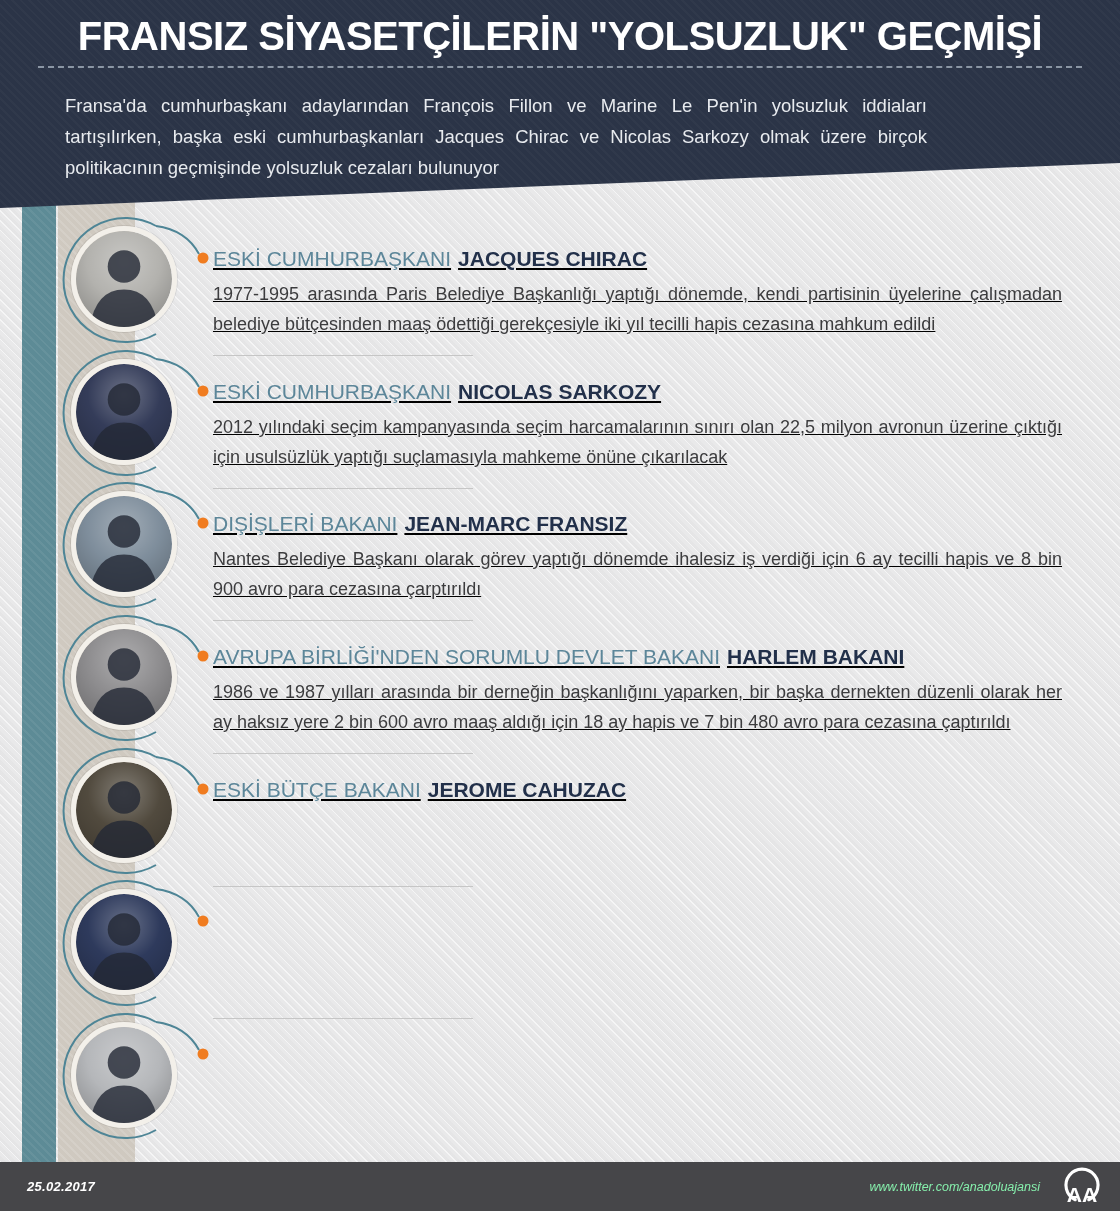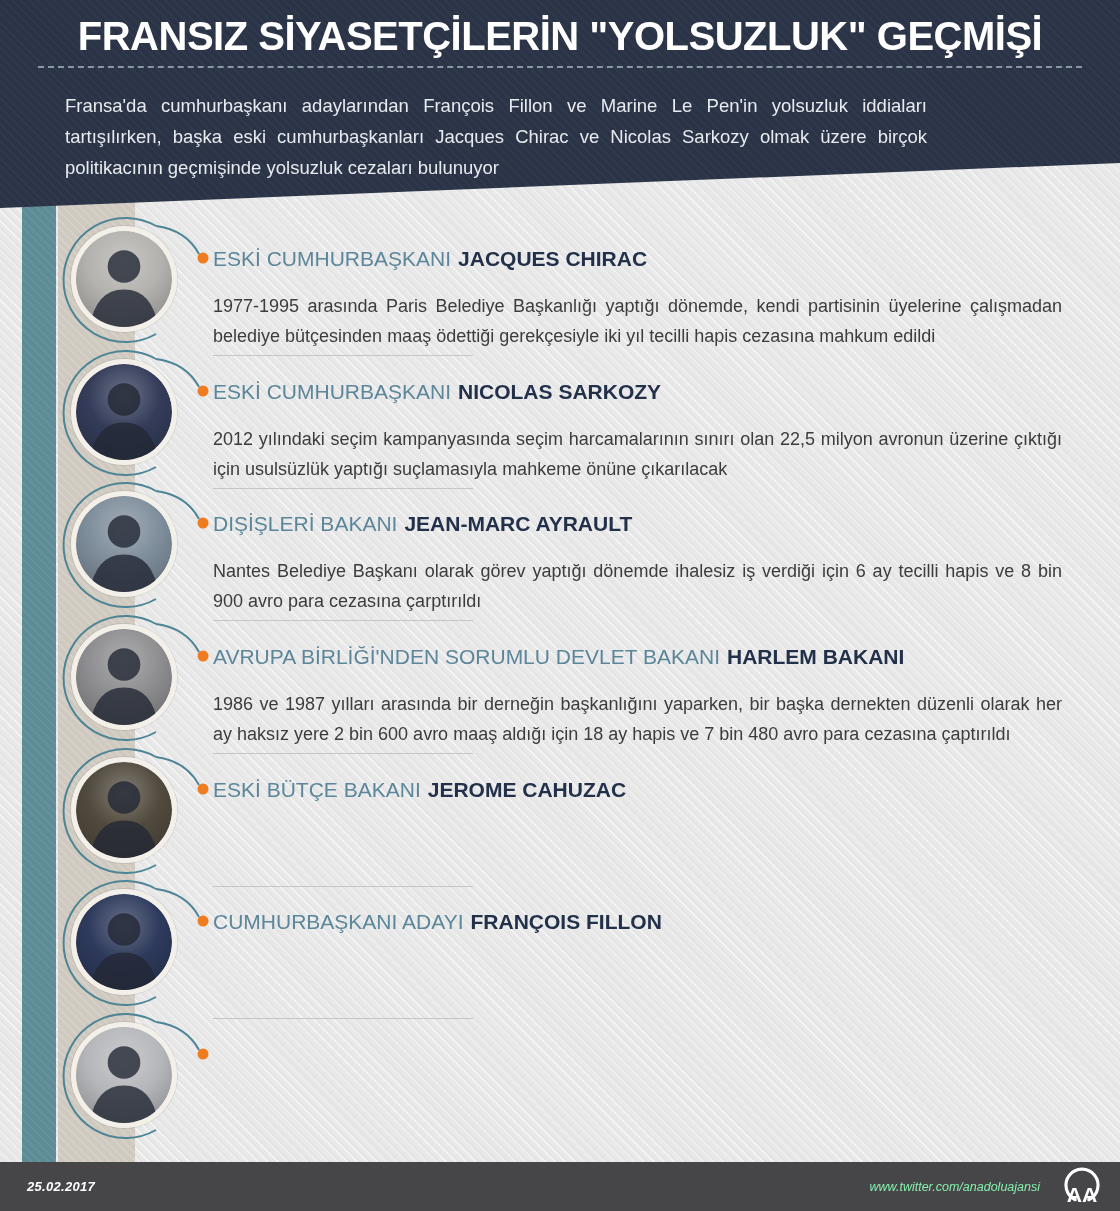--- a/index.html
+++ b/index.html
@@ -52,26 +52,26 @@
     border-radius:50%; border:5px solid #f3f0ea; overflow:hidden;
     box-shadow:0 0 0 1px rgba(0,0,0,.08);
   }
   .photo-inner {
     width:100%; height:100%; border-radius:50%;
     background-color:var(--tone, #8a8f99);
     background-image:radial-gradient(circle at 50% 32%, rgba(255,255,255,.28), rgba(255,255,255,0) 45%, rgba(0,0,0,.28));
   }
   .photo-inner svg { width:100%; height:100%; display:block; }
 
-  .entry-text { position:absolute; left:213px; top:22px; width:849px; }
+  .entry-text { position:absolute; left:213px; top:22px; width:849px;text-decoration:underline; }
   .entry-title { font-size:21px; line-height:24px; white-space:nowrap; }
   .entry-role { color:#5c8699; font-weight:normal; letter-spacing:0; }
   .entry-name { color:#22304a; font-weight:bold; margin-left:7px; }
   .entry-desc {
-    margin-top:20px; color:#3c3c3e; font-size:18px; line-height:30px;
+    margin-top:8px; color:#3c3c3e; font-size:18px; line-height:30px;
     text-align:justify;
   }
   .divider { position:absolute; left:213px; top:130px; width:260px; height:1px; background:#c6c6c6; }
 
   
   .footer {
     position:absolute; left:0; top:1162px; width:1120px; height:60px;
     background:#464649; z-index:6; color:#ffffff;
   }
   .footer-date {
@@ -148,21 +148,21 @@
     </svg>
     <div class="photo">
       <div class="photo-inner" style="--tone: #7f8e9c;">
         <svg viewBox="0 0 100 100">
             <circle cx="50" cy="37" r="17" fill="rgba(35,40,52,.8)"></circle>
             <path d="M14 102 Q 20 61 50 61 Q 80 61 86 102 Z" fill="rgba(35,40,52,.8)"></path>
           </svg>
       </div>
     </div>
     <div class="entry-text">
-      <div class="entry-title"><span class="entry-role">DIŞİŞLERİ BAKANI</span><span class="entry-name">JEAN-MARC AYRAULT</span></div>
+      <div class="entry-title"><span class="entry-role">DIŞİŞLERİ BAKANI</span><span class="entry-name">JEAN-MARC FRANSIZ</span></div>
       <p class="entry-desc">Nantes Belediye Başkanı olarak görev yaptığı dönemde ihalesiz iş verdiği için 6 ay tecilli hapis ve 8 bin 900 avro para cezasına çarptırıldı</p>
     </div>
     <div class="divider"></div>
   </section>
 
   <section class="entry entry-3">
     <svg class="connector-svg" viewBox="0 0 170 150">
       <path d="M 101 19 A 62 62 0 1 0 101 127" fill="none" stroke="#4e8596" stroke-width="2"></path>
       <path d="M 101 19 Q 131 23 144 47" fill="none" stroke="#4e8596" stroke-width="2"></path>
       <circle cx="148" cy="51" r="5.5" fill="#f07c20"></circle>
@@ -210,21 +210,20 @@
     </svg>
     <div class="photo">
       <div class="photo-inner" style="--tone: #2e3a5c;">
         <svg viewBox="0 0 100 100">
             <circle cx="50" cy="37" r="17" fill="rgba(35,40,52,.8)"></circle>
             <path d="M14 102 Q 20 61 50 61 Q 80 61 86 102 Z" fill="rgba(35,40,52,.8)"></path>
           </svg>
       </div>
     </div>
     <div class="entry-text">
-      <div class="entry-title"><span class="entry-role">CUMHURBAŞKANI ADAYI</span><span class="entry-name">FRANÇOIS FILLON</span></div>
     </div>
     <div class="divider"></div>
   </section>
 
   <section class="entry entry-6">
     <svg class="connector-svg" viewBox="0 0 170 150">
       <path d="M 101 19 A 62 62 0 1 0 101 127" fill="none" stroke="#4e8596" stroke-width="2"></path>
       <path d="M 101 19 Q 131 23 144 47" fill="none" stroke="#4e8596" stroke-width="2"></path>
       <circle cx="148" cy="51" r="5.5" fill="#f07c20"></circle>
     </svg>

